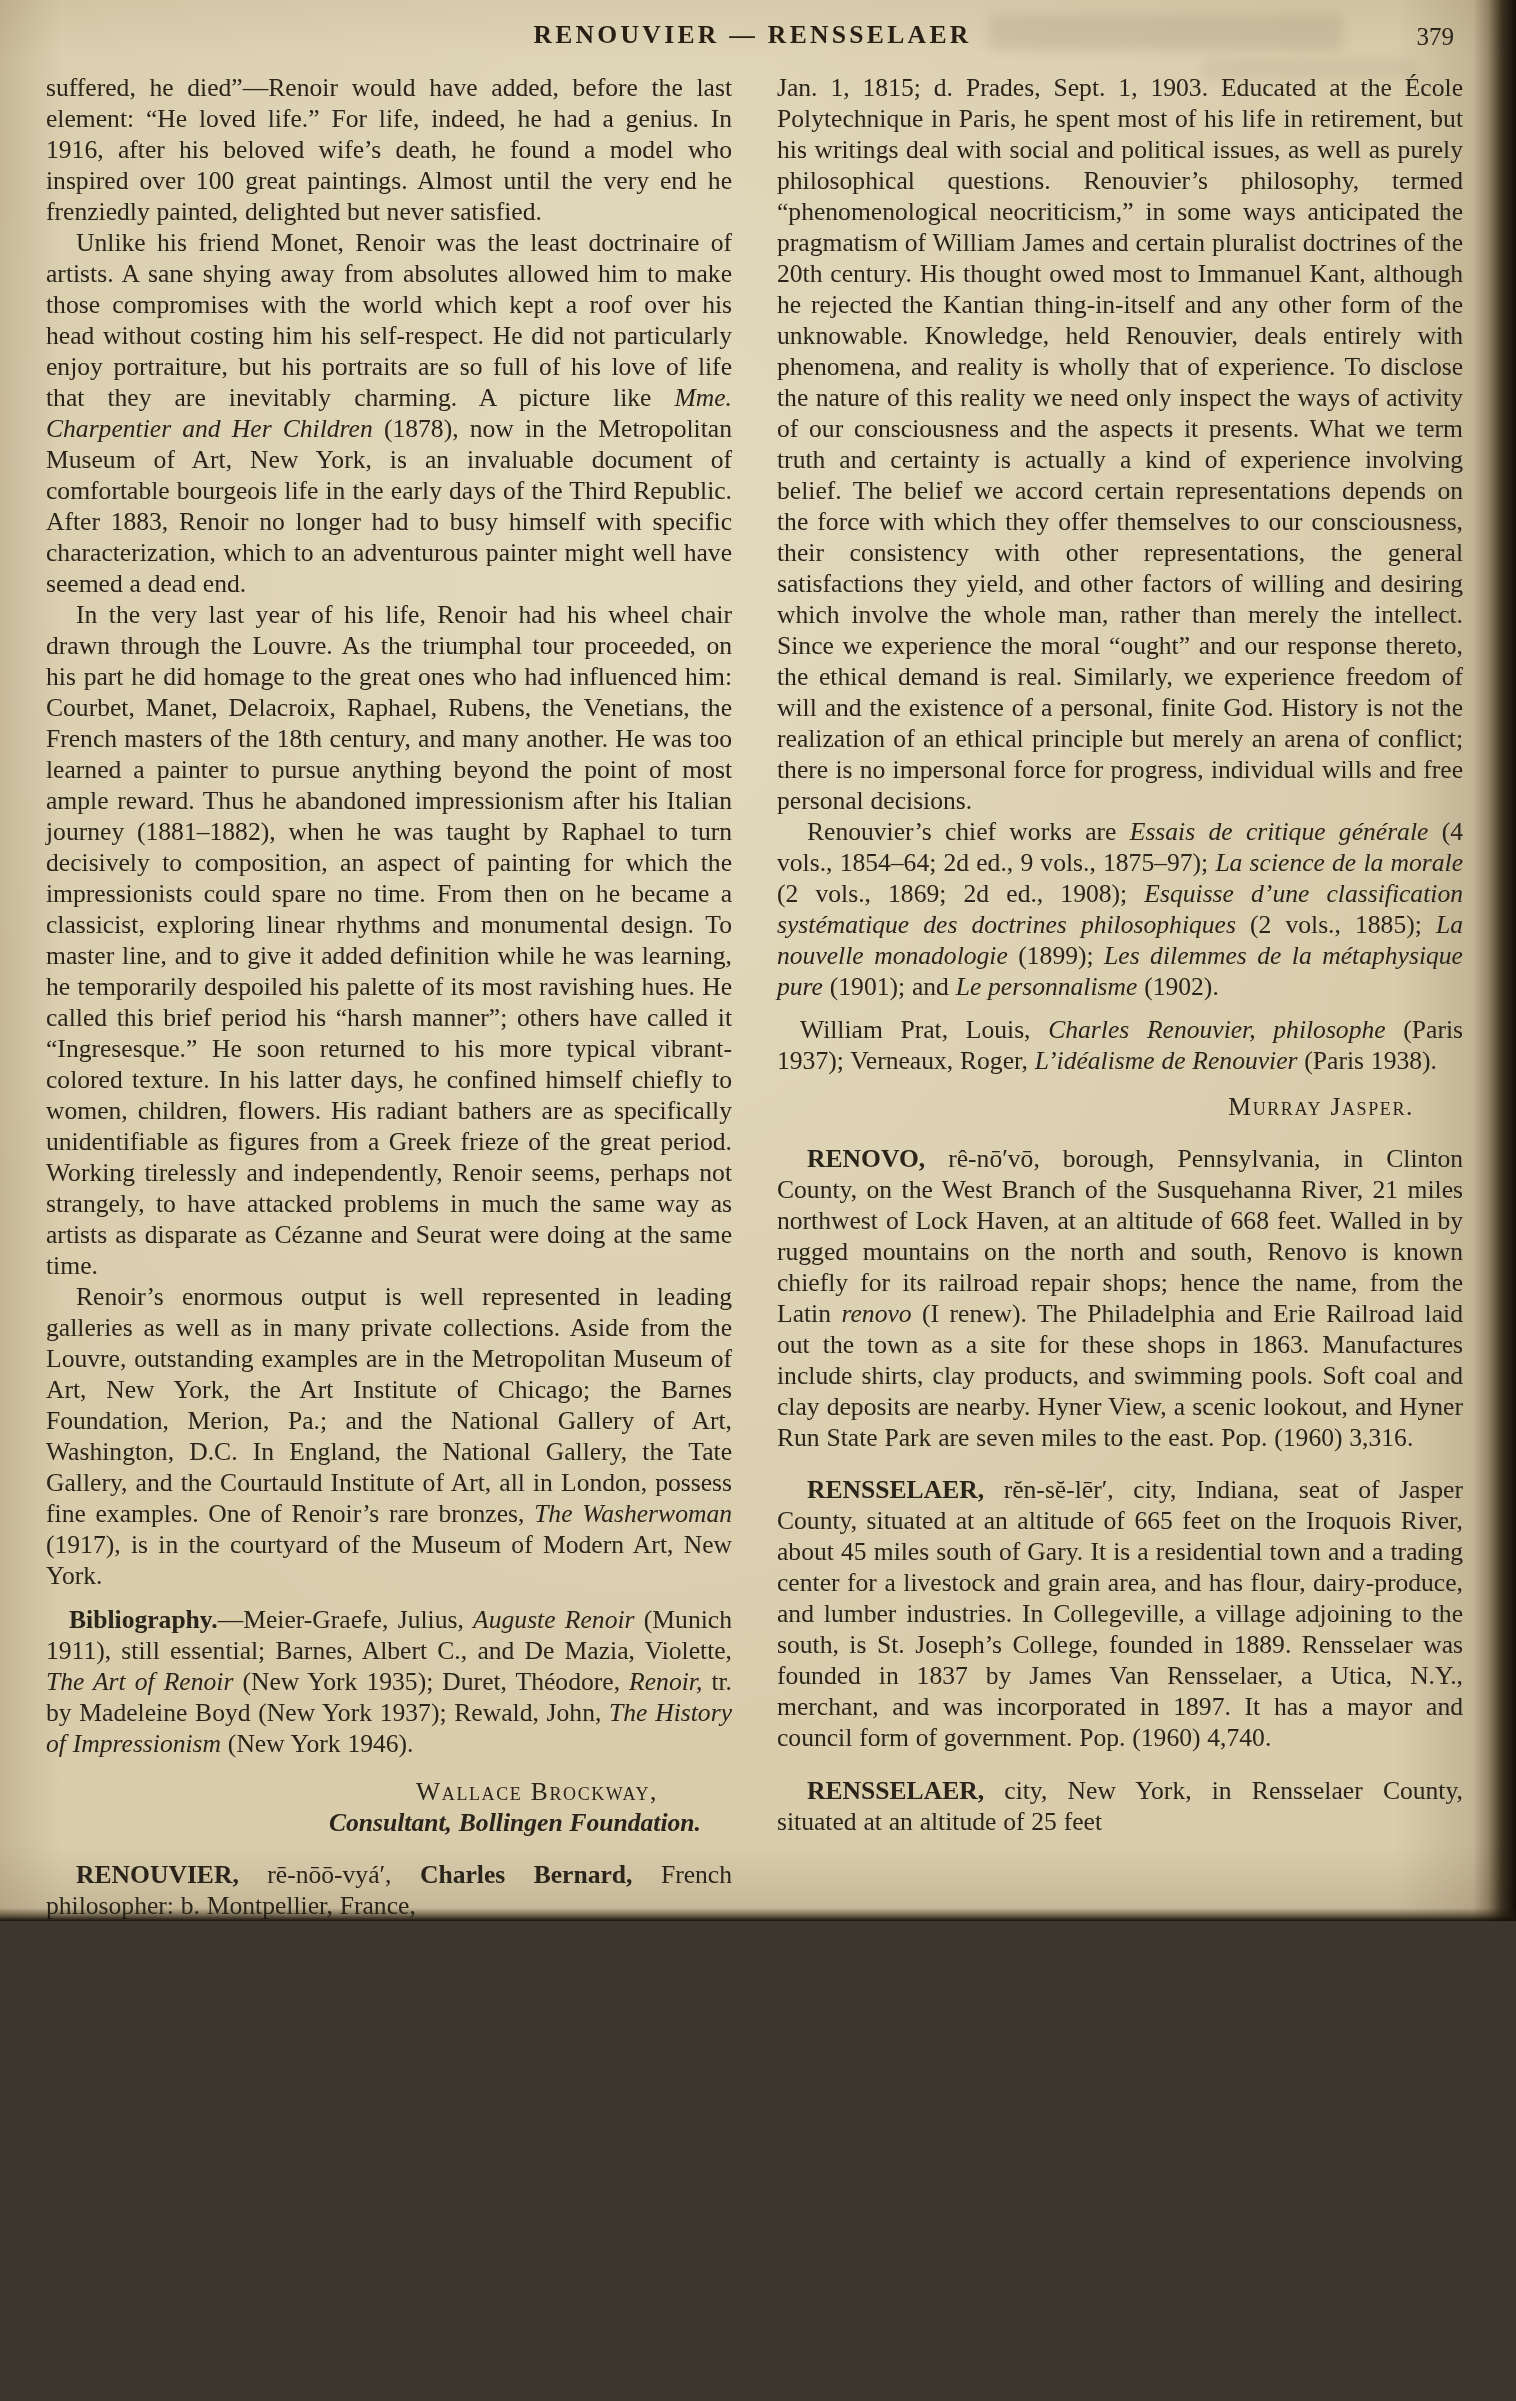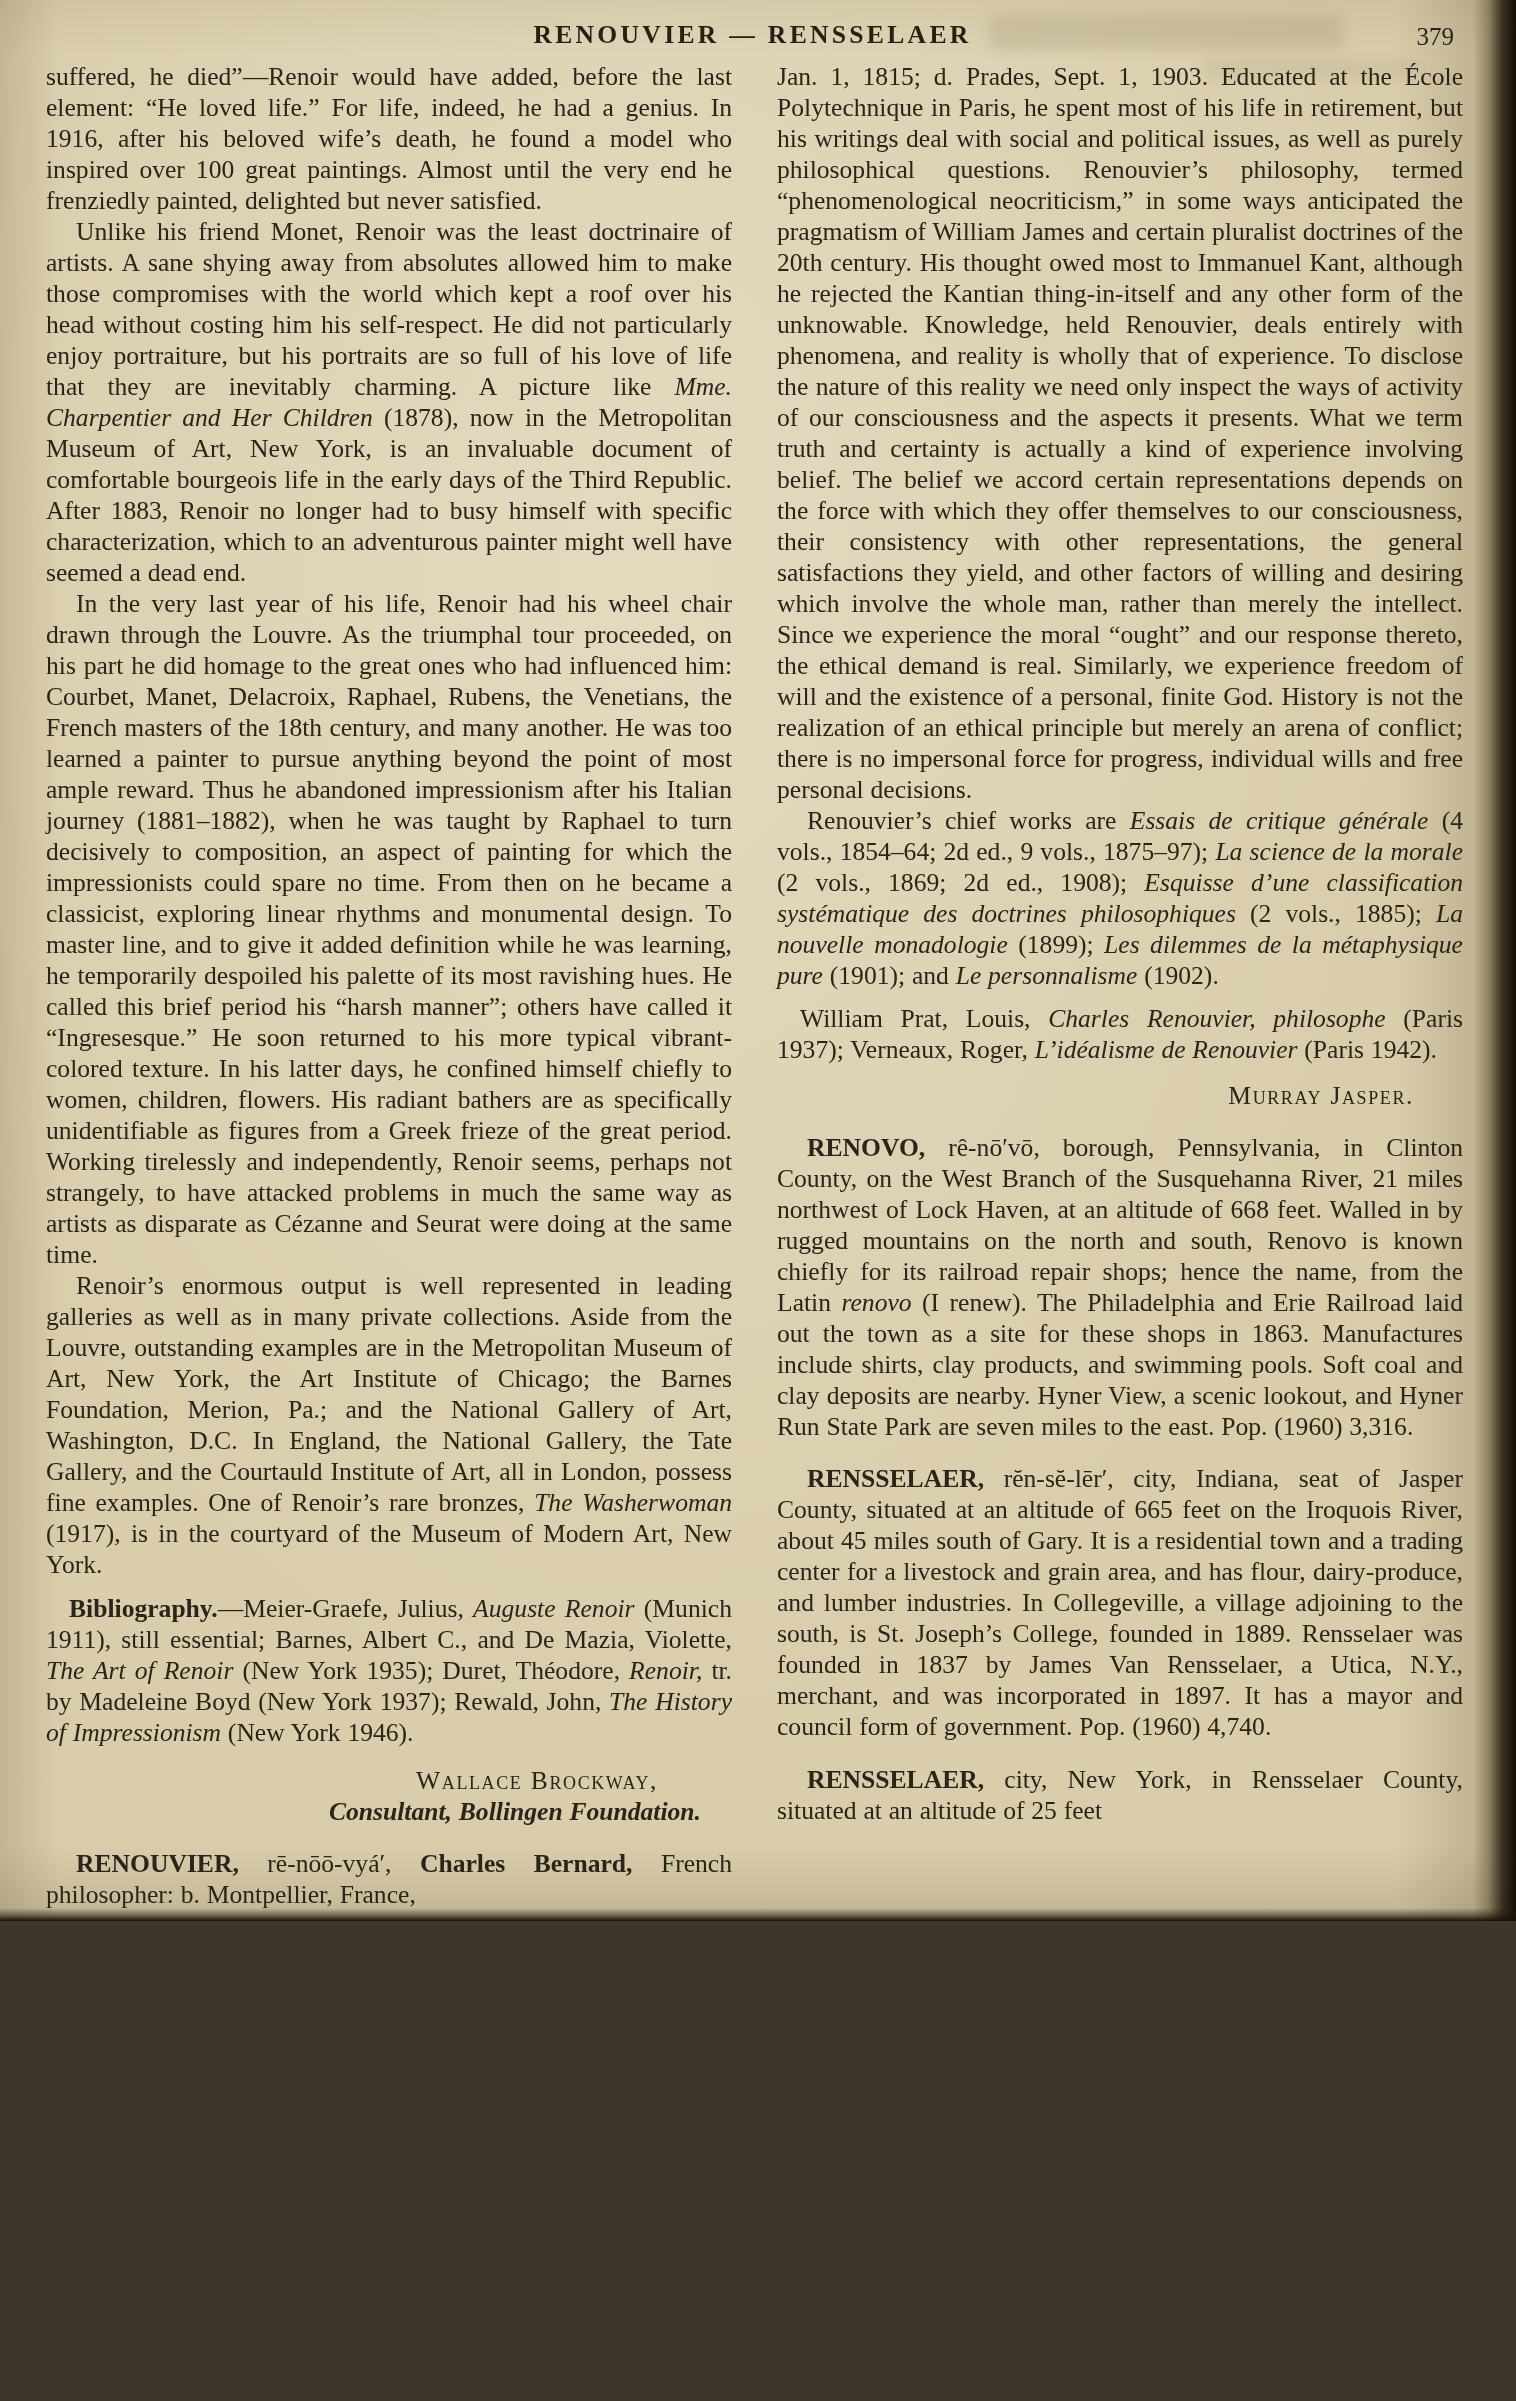--- a/index.html
+++ b/index.html
@@ -29,21 +29,21 @@
     background:rgba(100,86,58,0.12);filter:blur(5.8px);border-radius:6.6px;
   }
   .bleed-smudge2{
     position:absolute;top:58px;right:99px;width:214px;height:21.4px;
     background:rgba(100,86,58,0.08);filter:blur(5px);border-radius:6.6px;
   }
   .columns{
     position:absolute;top:61px;left:46px;
     display:flex;gap:45px;
   }
-  .col{width:686px;}
+  .col{width:686px;margin-top:11px;}
   .col p{
     margin:0;
     text-align:justify;
     font-size:25.6px;line-height:31px;
     hyphens:auto;-webkit-hyphens:auto;
     word-spacing:0.4px;
   }
   .ind{text-indent:30px;}
   .cont{text-indent:0;}
   .entry{text-indent:30px;margin-top:21.4px !important;}
@@ -101,21 +101,21 @@
         <p class="ind"><span>In the very last year of his life, Renoir had his wheel chair drawn through the Louvre. As the triumphal tour proceeded, on his part he did homage to the great ones who had influenced him: Courbet, Manet, Delacroix, Raphael, Rubens, the Venetians, the French masters of the 18th century, and many another. He was too learned a painter to pursue anything beyond the point of most ample reward. Thus he abandoned impressionism after his Italian journey (1881–1882), when he was taught by Raphael to turn decisively to composition, an aspect of painting for which the impressionists could spare no time. From then on he became a classicist, exploring linear rhythms and monumental design. To master line, and to give it added definition while he was learning, he temporarily despoiled his palette of its most ravishing hues. He called this brief period his “harsh manner”; others have called it “Ingresesque.” He soon returned to his more typical vibrant-colored texture. In his latter days, he confined himself chiefly to women, children, flowers. His radiant bathers are as specifically unidentifiable as figures from a Greek frieze of the great period. Working tirelessly and independently, Renoir seems, perhaps not strangely, to have attacked problems in much the same way as artists as disparate as Cézanne and Seurat were doing at the same time.</span></p>
         <p class="ind"><span>Renoir’s enormous output is well represented in leading galleries as well as in many private collections. Aside from the Louvre, outstanding examples are in the Metropolitan Museum of Art, New York, the Art Institute of Chicago; the Barnes Foundation, Merion, Pa.; and the National Gallery of Art, Washington, D.C. In England, the National Gallery, the Tate Gallery, and the Courtauld Institute of Art, all in London, possess fine examples. One of Renoir’s rare bronzes, </span><span class="it">The Washerwoman</span><span> (1917), is in the courtyard of the Museum of Modern Art, New York.</span></p>
         <p class="biblio"><span class="bd">Bibliography.</span><span>—Meier-Graefe, Julius, </span><span class="it">Auguste Renoir</span><span> (Munich 1911), still essential; Barnes, Albert C., and De Mazia, Violette, </span><span class="it">The Art of Renoir</span><span> (New York 1935); Duret, Théodore, </span><span class="it">Renoir,</span><span> tr. by Madeleine Boyd (New York 1937); Rewald, John, </span><span class="it">The History of Impressionism</span><span> (New York 1946).</span></p>
         <p class="sig-name"><span class="sc">Wallace Brockway,</span></p>
         <p class="sig-role"><span class="it">Consultant, Bollingen Foundation.</span></p>
         <p class="entry"><span class="bd">RENOUVIER,</span><span> rē-nōō-vyá′, </span><span class="bd">Charles Bernard,</span><span> French philosopher: b. Montpellier, France,</span></p>
       </div>
     <div class="col">
         <p class="cont"><span>Jan. 1, 1815; d. Prades, Sept. 1, 1903. Educated at the École Polytechnique in Paris, he spent most of his life in retirement, but his writings deal with social and political issues, as well as purely philosophical questions. Renouvier’s philosophy, termed “phenomenological neocriticism,” in some ways anticipated the pragmatism of William James and certain pluralist doctrines of the 20th century. His thought owed most to Immanuel Kant, although he rejected the Kantian thing-in-itself and any other form of the unknowable. Knowledge, held Renouvier, deals entirely with phenomena, and reality is wholly that of experience. To disclose the nature of this reality we need only inspect the ways of activity of our consciousness and the aspects it presents. What we term truth and certainty is actually a kind of experience involving belief. The belief we accord certain representations depends on the force with which they offer themselves to our consciousness, their consistency with other representations, the general satisfactions they yield, and other factors of willing and desiring which involve the whole man, rather than merely the intellect. Since we experience the moral “ought” and our response thereto, the ethical demand is real. Similarly, we experience freedom of will and the existence of a personal, finite God. History is not the realization of an ethical principle but merely an arena of conflict; there is no impersonal force for progress, individual wills and free personal decisions.</span></p>
         <p class="ind"><span>Renouvier’s chief works are </span><span class="it">Essais de critique générale</span><span> (4 vols., 1854–64; 2d ed., 9 vols., 1875–97); </span><span class="it">La science de la morale</span><span> (2 vols., 1869; 2d ed., 1908); </span><span class="it">Esquisse d’une classification systématique des doctrines philosophiques</span><span> (2 vols., 1885); </span><span class="it">La nouvelle monadologie</span><span> (1899); </span><span class="it">Les dilemmes de la métaphysique pure</span><span> (1901); and </span><span class="it">Le personnalisme</span><span> (1902).</span></p>
-        <p class="consult"><span>William Prat, Louis, </span><span class="it">Charles Renouvier, philosophe</span><span> (Paris 1937); Verneaux, Roger, </span><span class="it">L’idéalisme de Renouvier</span><span> (Paris 1942).</span></p>
+        <p class="consult"><span>William Prat, Louis, </span><span class="it">Charles Renouvier, philosophe</span><span> (Paris 1937); Verneaux, Roger, </span><span class="it">L’idéalisme de Renouvier</span><span> (Paris 1938).</span></p>
         <p class="byline"><span class="sc">Murray Jasper.</span></p>
         <p class="entry"><span class="bd">RENOVO,</span><span> rê-nō′vō, borough, Pennsylvania, in Clinton County, on the West Branch of the Susquehanna River, 21 miles northwest of Lock Haven, at an altitude of 668 feet. Walled in by rugged mountains on the north and south, Renovo is known chiefly for its railroad repair shops; hence the name, from the Latin </span><span class="it">renovo</span><span> (I renew). The Philadelphia and Erie Railroad laid out the town as a site for these shops in 1863. Manufactures include shirts, clay products, and swimming pools. Soft coal and clay deposits are nearby. Hyner View, a scenic lookout, and Hyner Run State Park are seven miles to the east. Pop. (1960) 3,316.</span></p>
         <p class="entry"><span class="bd">RENSSELAER,</span><span> rĕn-sĕ-lēr′, city, Indiana, seat of Jasper County, situated at an altitude of 665 feet on the Iroquois River, about 45 miles south of Gary. It is a residential town and a trading center for a livestock and grain area, and has flour, dairy-produce, and lumber industries. In Collegeville, a village adjoining to the south, is St. Joseph’s College, founded in 1889. Rensselaer was founded in 1837 by James Van Rensselaer, a Utica, N.Y., merchant, and was incorporated in 1897. It has a mayor and council form of government. Pop. (1960) 4,740.</span></p>
         <p class="entry"><span class="bd">RENSSELAER,</span><span> city, New York, in Rensselaer County, situated at an altitude of 25 feet</span></p>
       </div>
   </div>
 
   <div class="edge-right"></div>
   <div class="edge-bottom"></div>
 </div>

